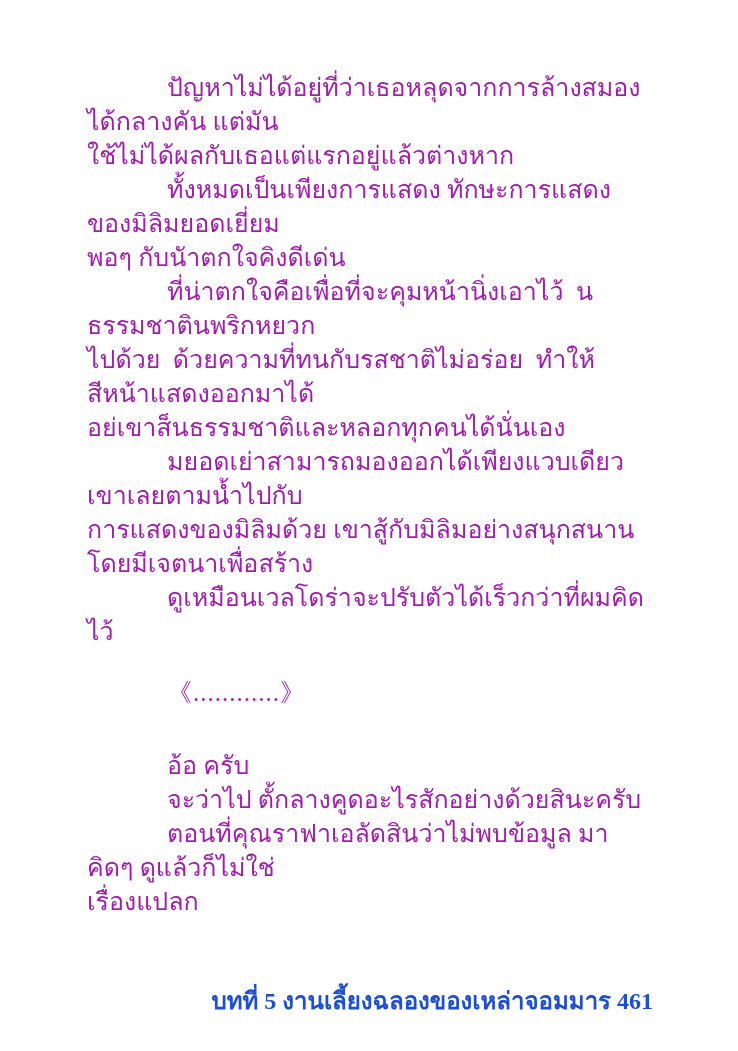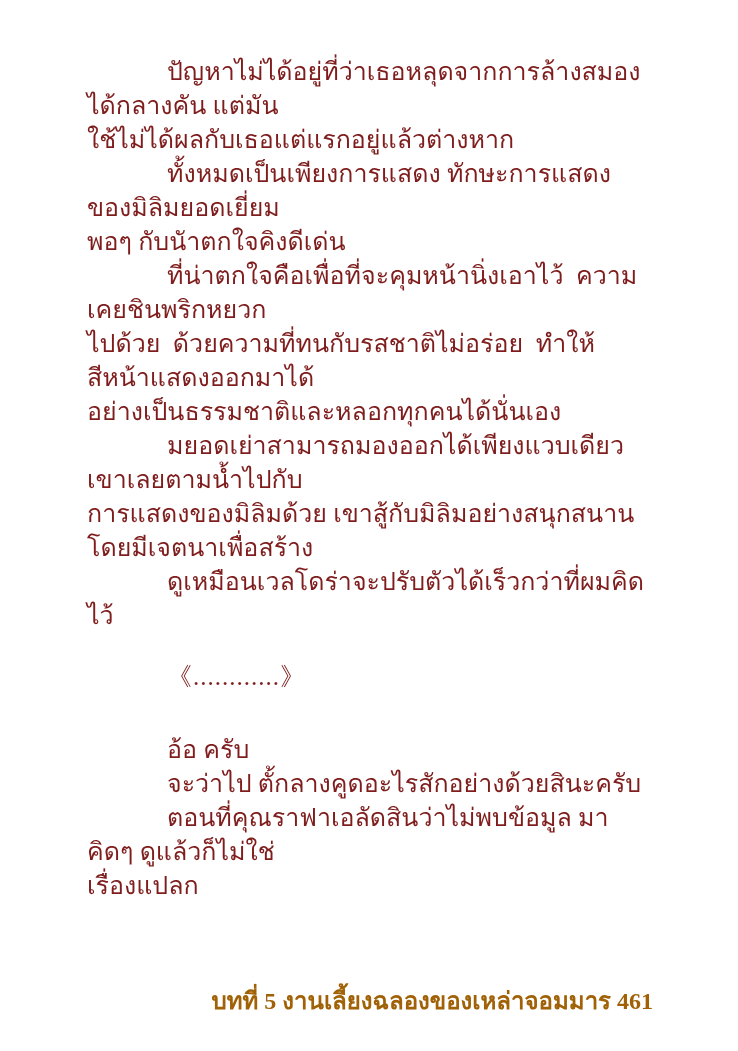--- a/index.html
+++ b/index.html
@@ -12,25 +12,25 @@
     width: 738px;
     height: 1051px;
     background: #ffffff;
     color: #000000;
     font-family: "Liberation Serif", "DejaVu Serif", serif;
     overflow: hidden;
   }
   .body-text {
     position: absolute;
     left: 87px;
-    top: 55px;
+    top: 71px;
     width: 565px;
     font-size: 25px;
     line-height: 34px;
-    color: #7f1d1d;
+    color: #a21caf;
   }
   .para { margin: 0; }
   .line {
     white-space: pre-wrap;
   }
   .line.indent {
     text-indent: 80px;
   }
   .blank { width: 100%; }
   .divider .line {
@@ -38,41 +38,41 @@
   }
   .footer {
     position: absolute;
     left: 87px;
     top: 950px;
     width: 566px;
     text-align: right;
     font-size: 24px;
     line-height: 34px;
     font-weight: bold;
-    color: #a16207;
+    color: #1d4ed8;
     white-space: pre-wrap;
   }
 </style>
 </head>
 <body>
 
 <div class="page">
   <div class="body-text" id="text-body">
       <div class="para">
         <div class="line indent">ปัญหาไม่ได้อยู่ที่ว่าเธอหลุดจากการล้างสมองได้กลางคัน แต่มัน</div>
         <div class="line">ใช้ไม่ได้ผลกับเธอแต่แรกอยู่แล้วต่างหาก</div>
       </div>
       <div class="para">
         <div class="line indent">ทั้งหมดเป็นเพียงการแสดง ทักษะการแสดงของมิลิมยอดเยี่ยม</div>
         <div class="line">พอๆ กับนัาตกใจคิงดีเด่น</div>
       </div>
       <div class="para">
-        <div class="line indent">ที่น่าตกใจคือเพื่อที่จะคุมหน้านิ่งเอาไว้  ความเคยชินพริกหยวก</div>
+        <div class="line indent">ที่น่าตกใจคือเพื่อที่จะคุมหน้านิ่งเอาไว้  นธรรมชาตินพริกหยวก</div>
         <div class="line">ไปด้วย  ด้วยความที่ทนกับรสชาติไม่อร่อย  ทำให้สีหน้าแสดงออกมาได้</div>
-        <div class="line">อย่างเป็นธรรมชาติและหลอกทุกคนได้นั่นเอง</div>
+        <div class="line">อย่เขาส็นธรรมชาติและหลอกทุกคนได้นั่นเอง</div>
       </div>
       <div class="para">
         <div class="line indent">มยอดเย่าสามารถมองออกได้เพียงแวบเดียว เขาเลยตามน้ำไปกับ</div>
         <div class="line">การแสดงของมิลิมด้วย เขาสู้กับมิลิมอย่างสนุกสนานโดยมีเจตนาเพื่อสร้าง</div>
       </div>
       <div class="para">
         <div class="line indent">ดูเหมือนเวลโดร่าจะปรับตัวได้เร็วกว่าที่ผมคิดไว้</div>
       </div>
       <div class="blank" style="height: 27px;"></div>
       <div class="para divider">

